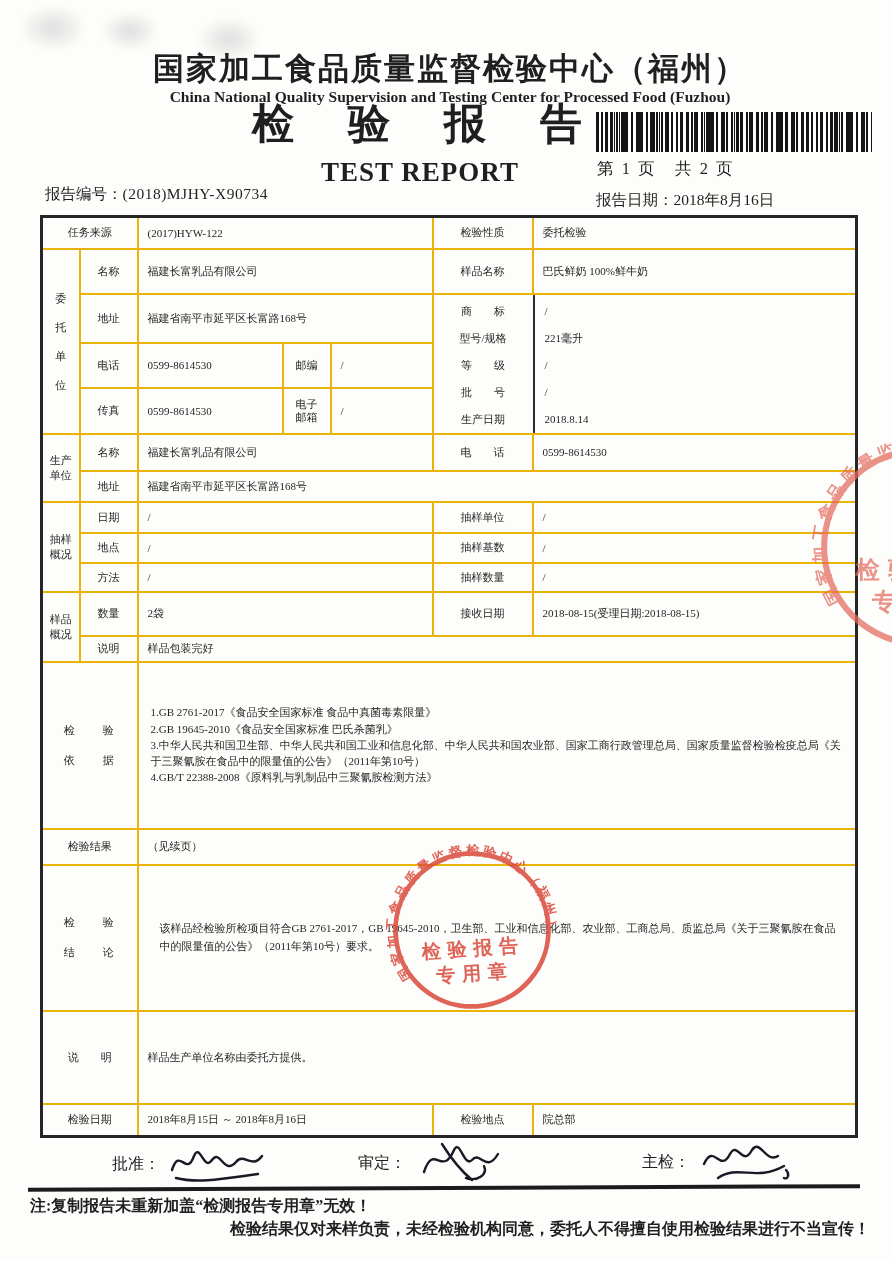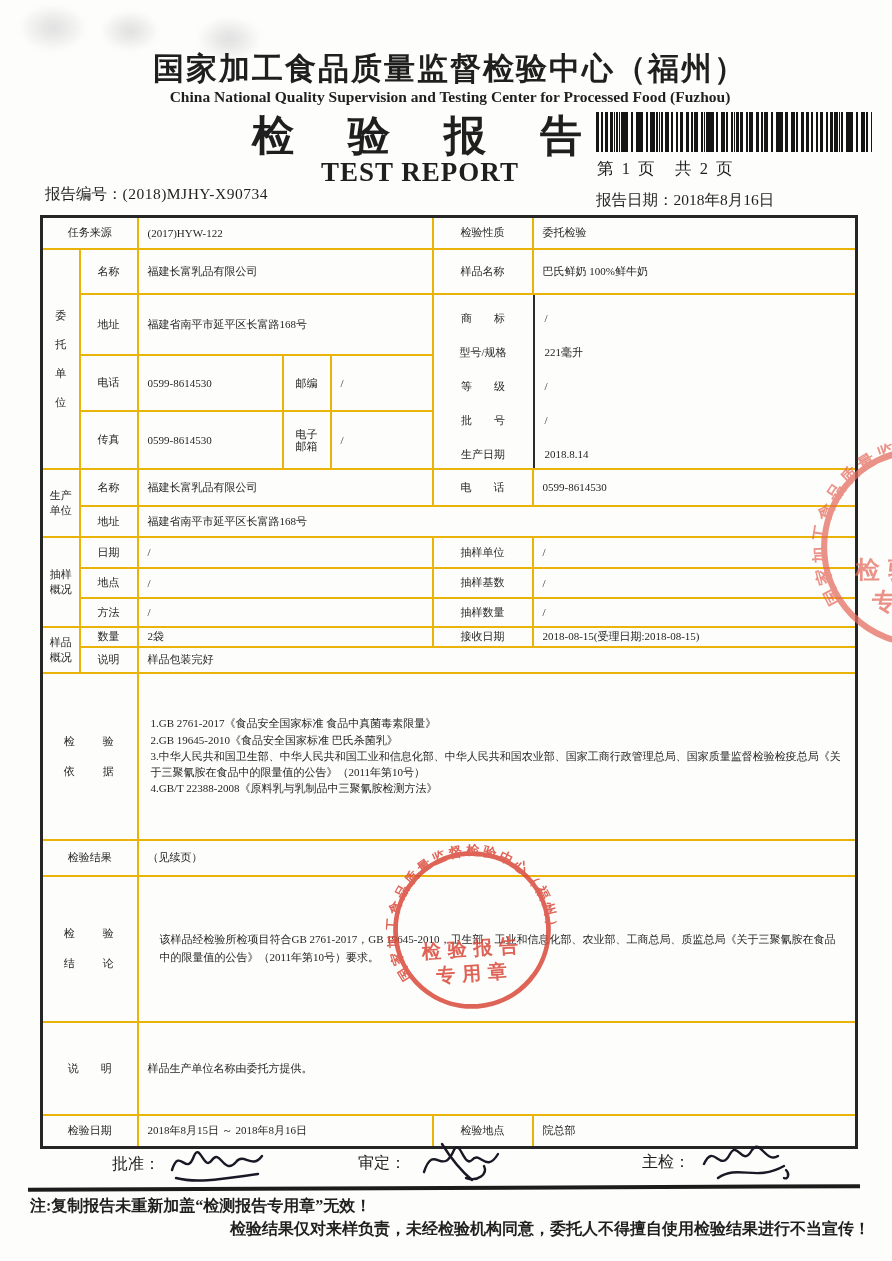--- a/index.html
+++ b/index.html
@@ -18,21 +18,21 @@
     filter:blur(2px);}
   .s1{left:18px;top:4px;width:70px;height:48px;}
   .s2{left:100px;top:10px;width:60px;height:42px;}
   .s3{left:196px;top:16px;width:66px;height:46px;}
 
   
   .hdr-cn{position:absolute;left:90px;top:48px;width:720px;
     text-align:center;font-size:31px;font-weight:bold;letter-spacing:2px;}
   .hdr-en{position:absolute;left:60px;top:88px;width:780px;
     text-align:center;font-size:15.5px;font-weight:bold;}
-  .rpt-cn{position:absolute;left:130px;top:108px;width:580px;
+  .rpt-cn{position:absolute;left:130px;top:96px;width:580px;
     text-align:center;font-size:42px;font-weight:bold;letter-spacing:6px;}
   .rpt-en{position:absolute;left:130px;top:157px;width:580px;
     text-align:center;font-size:27px;font-weight:bold;letter-spacing:1px;}
   .barcode{position:absolute;left:596px;top:112px;width:276px;height:40px;
     background:
       repeating-linear-gradient(90deg,#151515 0 2px,transparent 2px 5px),
       repeating-linear-gradient(90deg,#151515 0 1px,transparent 1px 9px),
       repeating-linear-gradient(90deg,#151515 0 3px,transparent 3px 14px),
       repeating-linear-gradient(90deg,#151515 0 1px,transparent 1px 23px);}
   .page-info{position:absolute;left:597px;top:158px;font-size:16.5px;letter-spacing:2px;}
@@ -50,21 +50,21 @@
   td.val{text-align:left;padding:1px 9px;}
   td.vlabel{text-align:center;}
   td.vlabel div{line-height:16px;margin:13px 0;}
   td.glabel{text-align:center;line-height:1.35;}
   td.twoline{text-align:center;}
   td.twoline div{margin:15px 0;letter-spacing:2px;}
   td.smalllbl{text-align:center;font-size:14.5px;line-height:1.1;padding:1px;}
   .pairs{display:flex;height:100%;align-items:stretch;}
   .pairs .plabels{width:99px;border-right:2px solid #2b2b2b;text-align:center;padding-top:3px;}
   .pairs .pvalues{flex:1;padding-left:10px;padding-top:3px;}
-  .pairs div div{line-height:27px;margin-top:7px;}
+  .pairs div div{line-height:27px;}
   td.basis{padding:10px 12px;font-size:15px;vertical-align:middle;}
   td.basis div{line-height:1.48;}
   td.para{padding:6px 16px 6px 21px;line-height:1.55;font-size:15.5px;}
 
   
   .sign-row{position:absolute;left:0;top:1128px;width:892px;height:58px;}
   .sig-block{position:absolute;display:flex;align-items:center;}
   .sig-label{font-size:16px;}
   .sig-svg{margin-left:6px;}
   .sig-svg path{fill:none;stroke:#191926;stroke-width:2.4;stroke-linecap:round;}
@@ -200,21 +200,21 @@
       <td class="val" colspan="3">/</td>
       <td class="lbl">抽样基数</td>
       <td class="val">/</td>
     </tr>
     <tr style="height:29px">
       <td class="lbl">方法</td>
       <td class="val" colspan="3">/</td>
       <td class="lbl">抽样数量</td>
       <td class="val">/</td>
     </tr>
-    <tr style="height:20px">
+    <tr style="height:44px">
       <td class="glabel" rowspan="2">
             <div>样品</div>
             <div>概况</div>
           </td>
       <td class="lbl">数量</td>
       <td class="val" colspan="3">2袋</td>
       <td class="lbl">接收日期</td>
       <td class="val">2018-08-15(受理日期:2018-08-15)</td>
     </tr>
     <tr style="height:26px">

